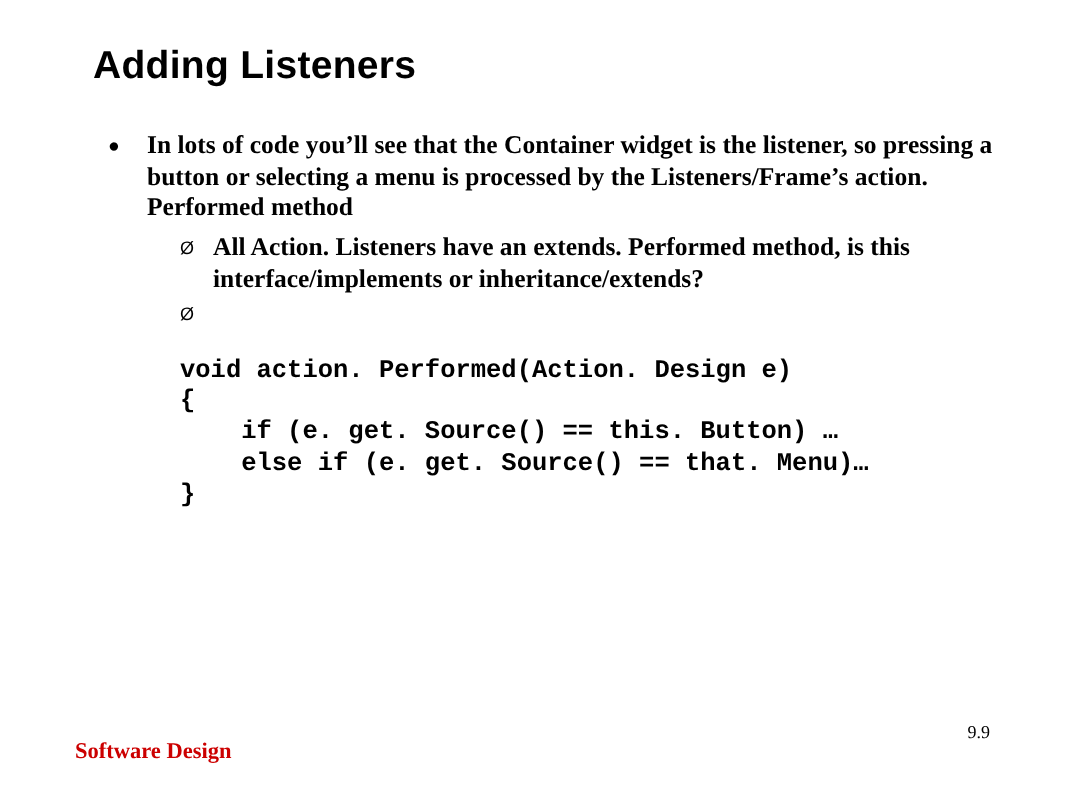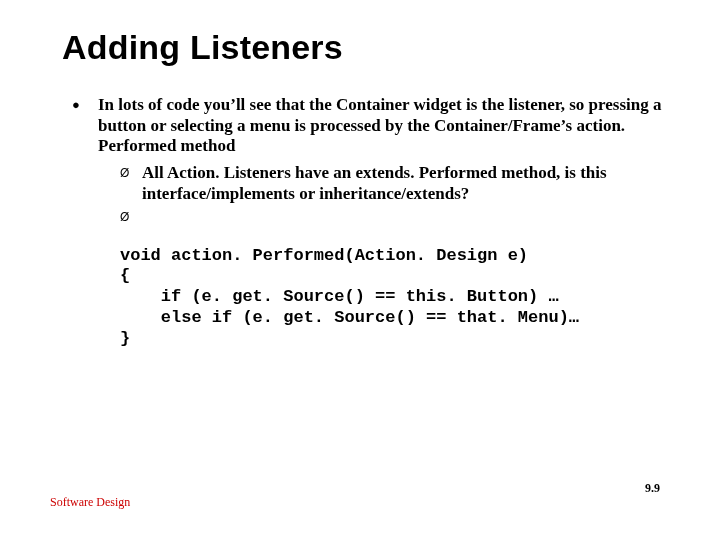--- a/index.html
+++ b/index.html
@@ -13,21 +13,21 @@
   }
   .slide {
     position: relative;
     width: 720px;
     height: 540px;
     box-sizing: border-box;
     padding: 28px 50px 0 50px;
   }
   .title {
     font-family: Arial, "Helvetica Neue", Helvetica, sans-serif;
-    font-size: 34px;
+    font-size: 26px;
     font-weight: bold;
     letter-spacing: 0.2px;
     margin: 0 0 28px 12px;
   }
   .body {
     margin-left: 22px;
   }
   .l1 {
     display: flex;
     margin-bottom: 6px;
@@ -68,44 +68,44 @@
     font-size: 17px;
     font-weight: bold;
     line-height: 1.22;
     white-space: pre;
   }
   .footer {
     position: absolute;
     left: 50px;
     bottom: 30px;
     color: #cc0000;
-    font-size: 12px;
-    font-weight: normal;
+    font-size: 15px;
+    font-weight: bold;
     text-align: center;
   }
   .pagenum {
     position: absolute;
     right: 60px;
     bottom: 44px;
     font-size: 12px;
-    font-weight: bold;
+    font-weight: normal;
   }
 </style>
 </head>
 <body>
 
 <div class="slide">
 
   <h1 class="title">Adding Listeners</h1>
 
   <div class="body">
 
     <div class="l1">
       <div class="marker">●</div>
-      <div class="text">In lots of code you’ll see that the Container widget is the listener, so pressing a button or selecting a menu is processed by the Container/Frame’s action. Performed method</div>
+      <div class="text">In lots of code you’ll see that the Container widget is the listener, so pressing a button or selecting a menu is processed by the Listeners/Frame’s action. Performed method</div>
     </div>
 
     <div class="sub">
       <div class="l2">
         <div class="marker">Ø</div>
         <div class="text">All Action. Listeners have an extends. Performed method, is this interface/implements or inheritance/extends?</div>
       </div>
       <div class="l2">
         <div class="marker">Ø</div>
       </div>

